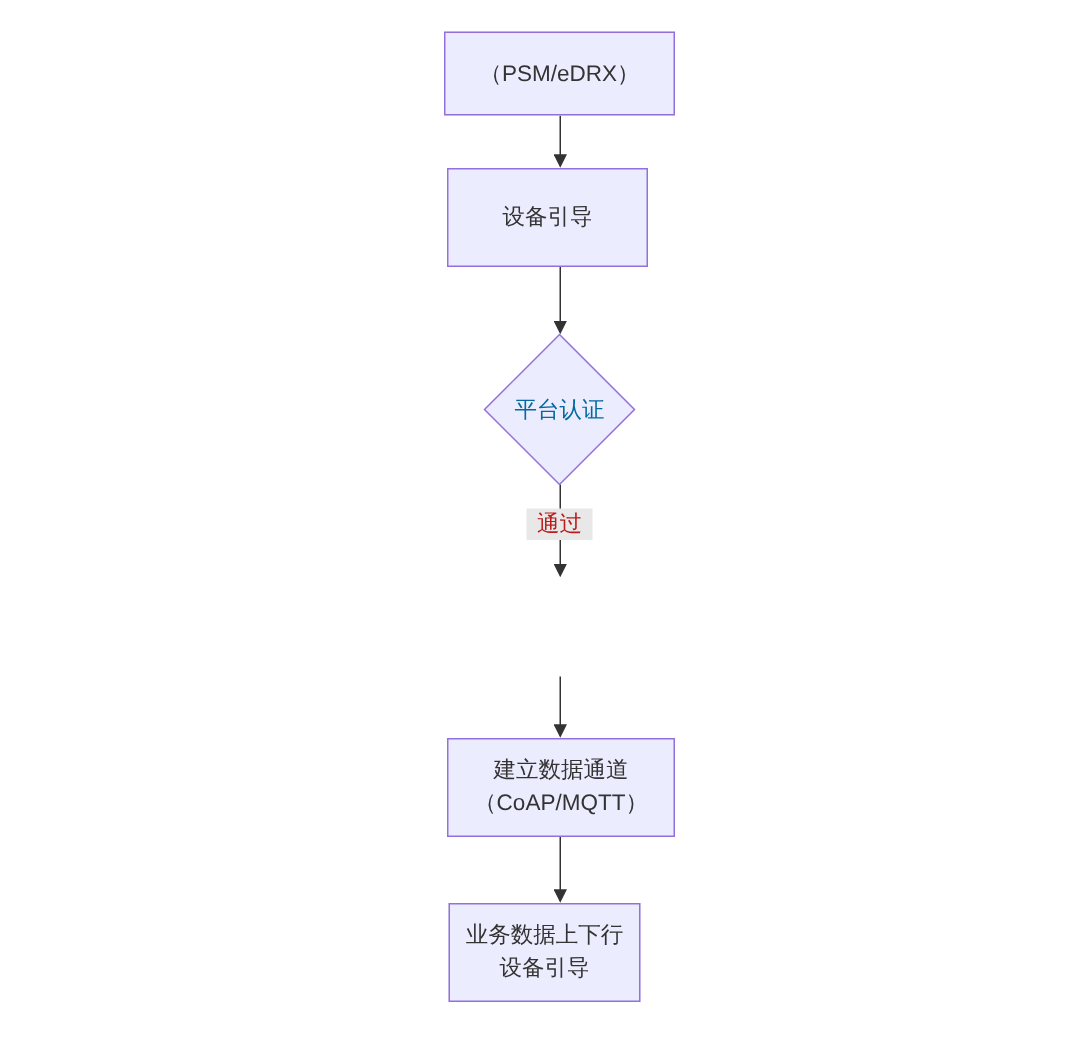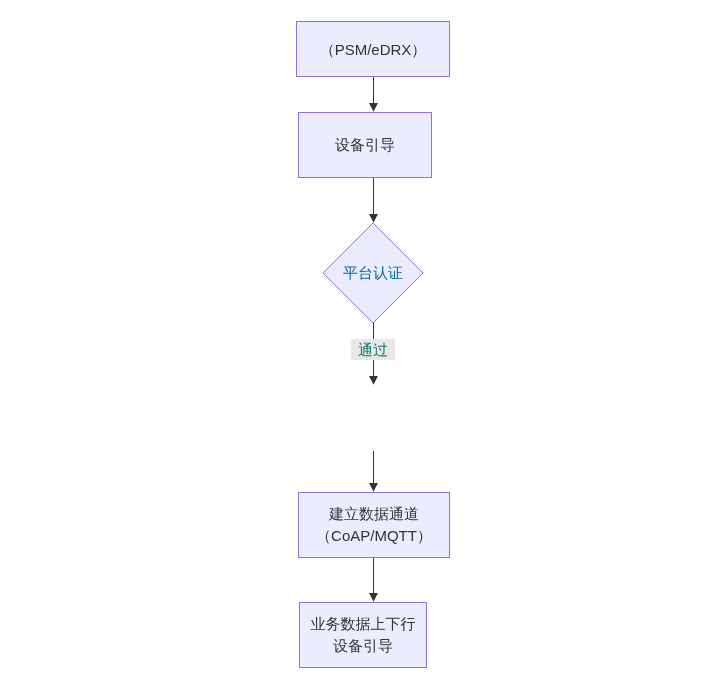--- a/index.html
+++ b/index.html
@@ -60,21 +60,21 @@
     align-items: center;
     justify-content: center;
     text-align: center;
     white-space: nowrap;
   }
   .edge-label {
     position: absolute;
     left: 351px; top: 339px; width: 44px; height: 21px;
     box-sizing: border-box;
     background: #e8e8e8;
-    color: #0f766e;
+    color: #b91c1c;
     font-size: 15px;
     line-height: 21px;
     display: flex;
     align-items: center;
     justify-content: center;
     white-space: nowrap;
   }
 </style>
 </head>
 <body>

